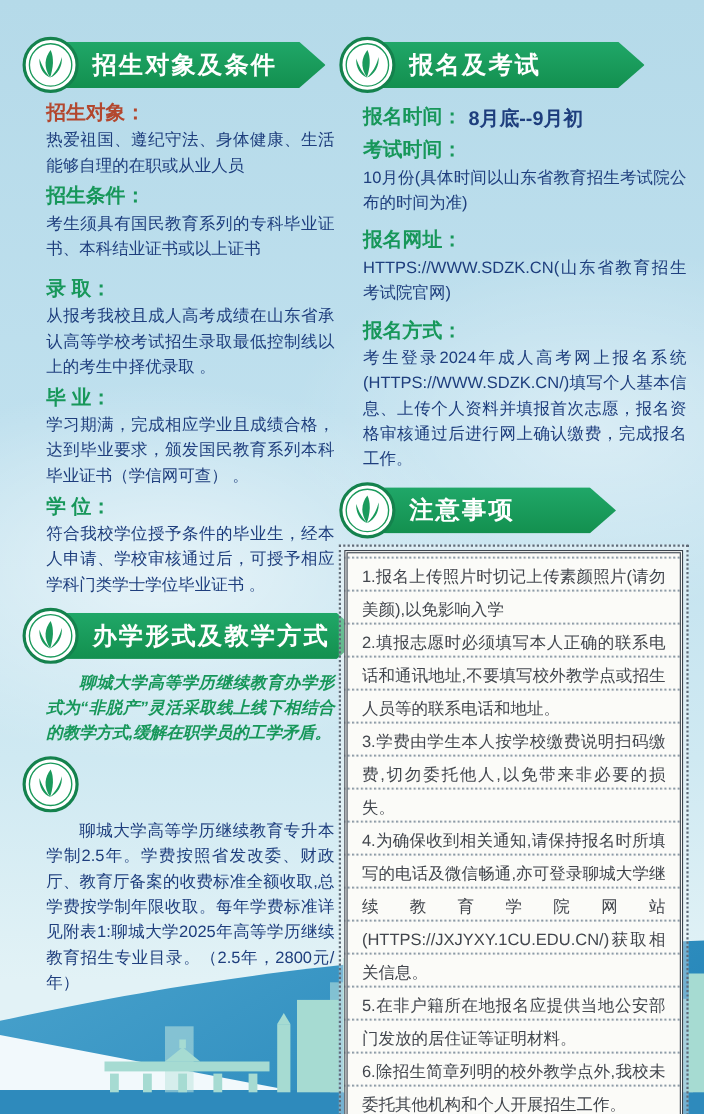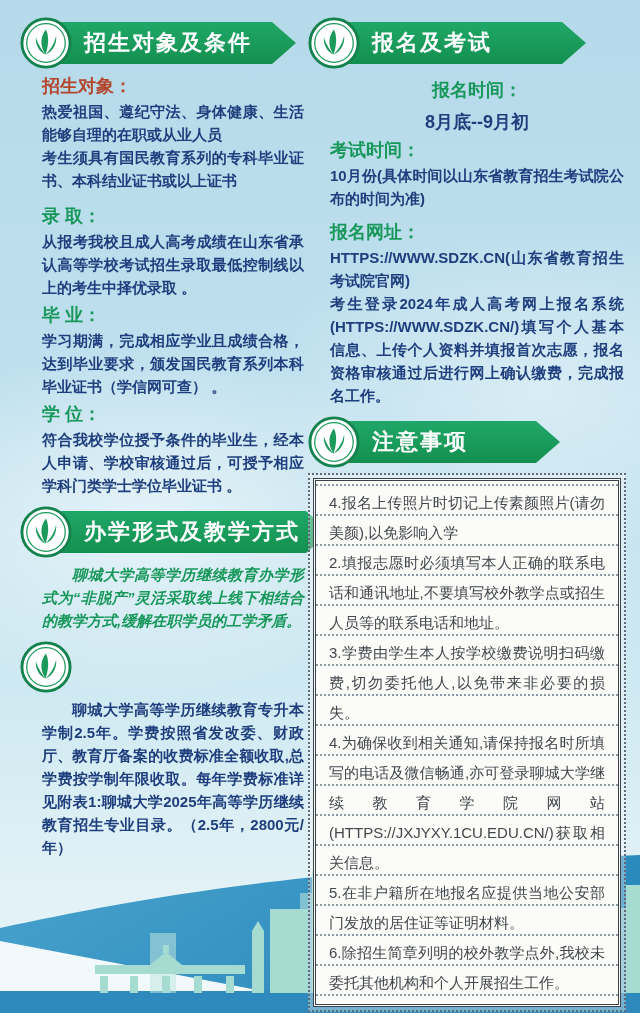--- a/index.html
+++ b/index.html
@@ -13,21 +13,21 @@
   .hill { position:absolute; pointer-events:none; }
   .hill.h1 { left:-160px; top:340px; width:620px; height:360px;
     background:radial-gradient(ellipse at center,rgba(255,255,255,.55) 0%,rgba(255,255,255,0) 68%); }
   .hill.h2 { left:260px; top:220px; width:560px; height:340px;
     background:radial-gradient(ellipse at center,rgba(255,255,255,.40) 0%,rgba(255,255,255,0) 70%); }
 
   
   .scenery { position:absolute; left:0; bottom:0; width:640px; height:200px; z-index:1; }
 
   
-  .col { position:absolute; top:20px; z-index:2; }
+  .col { position:absolute; top:36px; z-index:2; }
   .col-left  { left:20px;  width:286px; }
   .col-right { left:308px; width:318px; }
 
   
   .banner-wrap { position:relative; height:46px; margin-bottom:8px; }
   .banner {
     position:absolute; left:24px; top:2px; height:42px;
     display:flex; align-items:center; padding-left:40px;
     color:#ffffff; font-size:22px; font-weight:bold; letter-spacing:2px;
     background:linear-gradient(180deg,#20a768 0%,#13904f 100%);
@@ -40,24 +40,24 @@
   }
   .w-s1 { width:252px; } .w-s2 { width:274px; } .w-s3 { width:286px; }
   .w-s4 { width:214px; } .w-r1 { width:254px; } .w-r2 { width:228px; }
 
   .section { margin-bottom:12px; }
   .sec-body { padding-left:22px; padding-right:2px; }
 
   .field-label { font-size:18px; font-weight:bold; line-height:24px; margin:4px 0 2px; }
   .lbl-red   { color:#b3472e; }
   .lbl-green { color:#17975a; }
-  .body-text { font-size:15px; font-weight:700; color:#1e3e7d; line-height:23px; text-align:justify; }
+  .body-text { font-size:15px; font-weight:400; color:#1e3e7d; line-height:23px; text-align:justify; }
   .body-green { color:#17975a; font-weight:700;font-style:italic; }
   .indent { text-indent:2em; }
-  .inline-row { display:flex; align-items:center; gap:6px;flex-direction:column; }
+  .inline-row { display:flex; align-items:flex-end; gap:6px; }
   .inline-value { font-size:18px; font-weight:bold; color:#1e3e7d; }
 
   
   .notice-outer {
     margin-top:2px;
     border:2px dotted #5f6b78; padding:3px; background:rgba(250,250,248,.35);
   }
   .notice-inner {
     border:3px double #3a424c; background:#fbfbf8;
     padding:7px 13px 6px 13px;
@@ -84,20 +84,21 @@
           <circle cx="27" cy="27" r="25" fill="#ffffff" stroke="#14824d" stroke-width="3"></circle>
           <circle cx="27" cy="27" r="20" fill="none" stroke="#1b9a5c" stroke-width="1.3"></circle>
           <path d="M27 13 C21.5 20 20 29 26.5 39 C29.5 30 30.5 20.5 27 13 Z" fill="#1b9a5c"></path>
           <path d="M16.5 21 C19 29 22.5 34 26.5 39 C20.5 36.5 15.8 29.5 16.5 21 Z" fill="#1b9a5c"></path>
           <path d="M37.5 19.5 C35.5 28.5 31.5 34 26.5 39 C33.5 36.5 38.6 28 37.5 19.5 Z" fill="#1b9a5c"></path>
         </svg>
       </div>
       <div class="sec-body">
         <div class="field-label lbl-red">招生对象：</div>
         <div class="body-text">热爱祖国、遵纪守法、身体健康、生活能够自理的在职或从业人员</div>
+        <div class="field-label lbl-green">招生条件：</div>
         <div class="body-text">考生须具有国民教育系列的专科毕业证书、本科结业证书或以上证书</div>
       </div>
     </div>
 
     <div class="section">
       <div class="sec-body">
         <div class="field-label lbl-green">录 取：</div>
         <div class="body-text">从报考我校且成人高考成绩在山东省承认高等学校考试招生录取最低控制线以上的考生中择优录取 。</div>
         <div class="field-label lbl-green">毕 业：</div>
         <div class="body-text">学习期满，完成相应学业且成绩合格，达到毕业要求，颁发国民教育系列本科毕业证书（学信网可查） 。</div>
@@ -153,38 +154,39 @@
       </div>
       <div class="sec-body">
         <div class="inline-row">
           <span class="field-label lbl-green">报名时间：</span>
           <span class="inline-value">8月底--9月初</span>
         </div>
         <div class="field-label lbl-green">考试时间：</div>
         <div class="body-text">10月份(具体时间以山东省教育招生考试院公布的时间为准)</div>
         <div class="field-label lbl-green" style="margin-top:10px;">报名网址：</div>
         <div class="body-text">HTTPS://WWW.SDZK.CN(山东省教育招生考试院官网)</div>
+        <div class="field-label lbl-green" style="margin-top:10px;">报名方式：</div>
         <div class="body-text">考生登录2024年成人高考网上报名系统(HTTPS://WWW.SDZK.CN/)填写个人基本信息、上传个人资料并填报首次志愿，报名资格审核通过后进行网上确认缴费，完成报名工作。</div>
       </div>
     </div>
 
     <div class="section">
       <div class="banner-wrap">
         <div class="banner w-r2">注意事项</div>
         <svg class="logo" viewBox="0 0 54 54">
           <circle cx="27" cy="27" r="25" fill="#ffffff" stroke="#14824d" stroke-width="3"></circle>
           <circle cx="27" cy="27" r="20" fill="none" stroke="#1b9a5c" stroke-width="1.3"></circle>
           <path d="M27 13 C21.5 20 20 29 26.5 39 C29.5 30 30.5 20.5 27 13 Z" fill="#1b9a5c"></path>
           <path d="M16.5 21 C19 29 22.5 34 26.5 39 C20.5 36.5 15.8 29.5 16.5 21 Z" fill="#1b9a5c"></path>
           <path d="M37.5 19.5 C35.5 28.5 31.5 34 26.5 39 C33.5 36.5 38.6 28 37.5 19.5 Z" fill="#1b9a5c"></path>
         </svg>
       </div>
       <div class="notice-outer">
         <div class="notice-inner">
-          <div class="notice-item">4.报名上传照片时切记上传素颜照片(请勿美颜),以免影响入学</div>
+          <div class="notice-item">1.报名上传照片时切记上传素颜照片(请勿美颜),以免影响入学</div>
           <div class="notice-item">2.填报志愿时必须填写本人正确的联系电话和通讯地址,不要填写校外教学点或招生人员等的联系电话和地址。</div>
           <div class="notice-item">3.学费由学生本人按学校缴费说明扫码缴费,切勿委托他人,以免带来非必要的损失。</div>
           <div class="notice-item">4.为确保收到相关通知,请保持报名时所填写的电话及微信畅通,亦可登录聊城大学继续教育学院网站(HTTPS://JXJYXY.1CU.EDU.CN/)获取相关信息。</div>
           <div class="notice-item">5.在非户籍所在地报名应提供当地公安部门发放的居住证等证明材料。</div>
           <div class="notice-item">6.除招生简章列明的校外教学点外,我校未委托其他机构和个人开展招生工作。</div>
         </div>
       </div>
     </div>
   </div>
 

